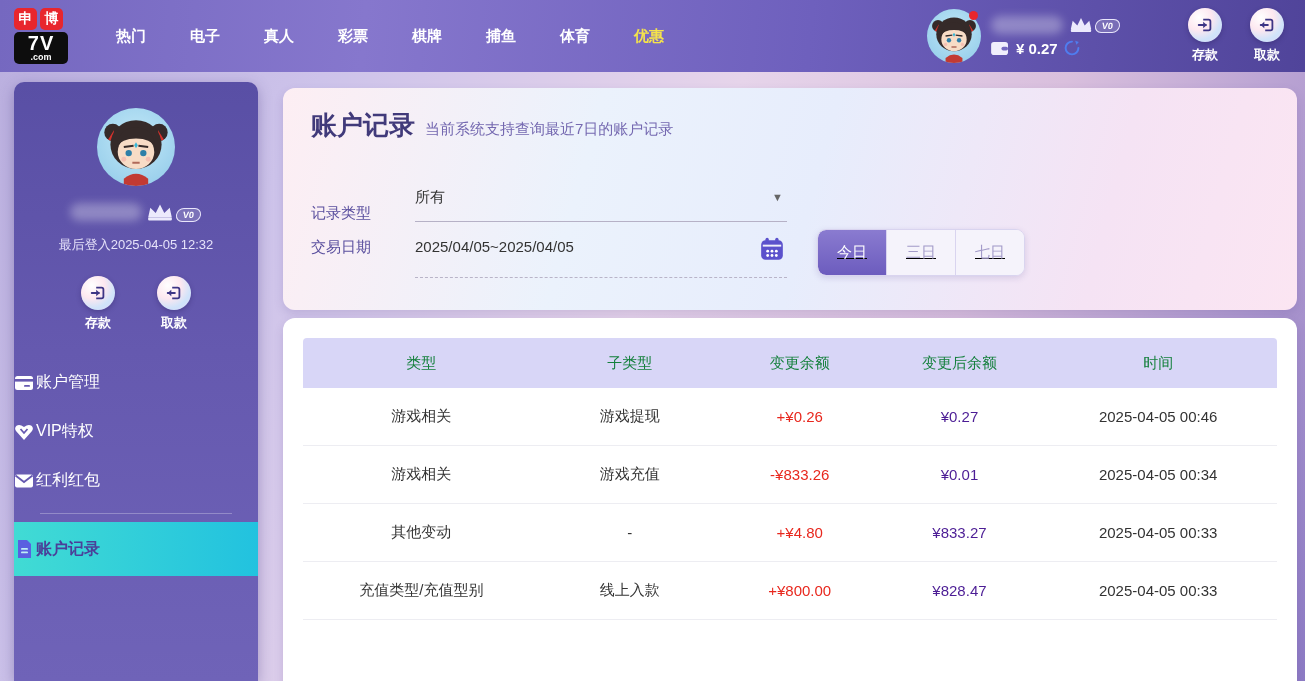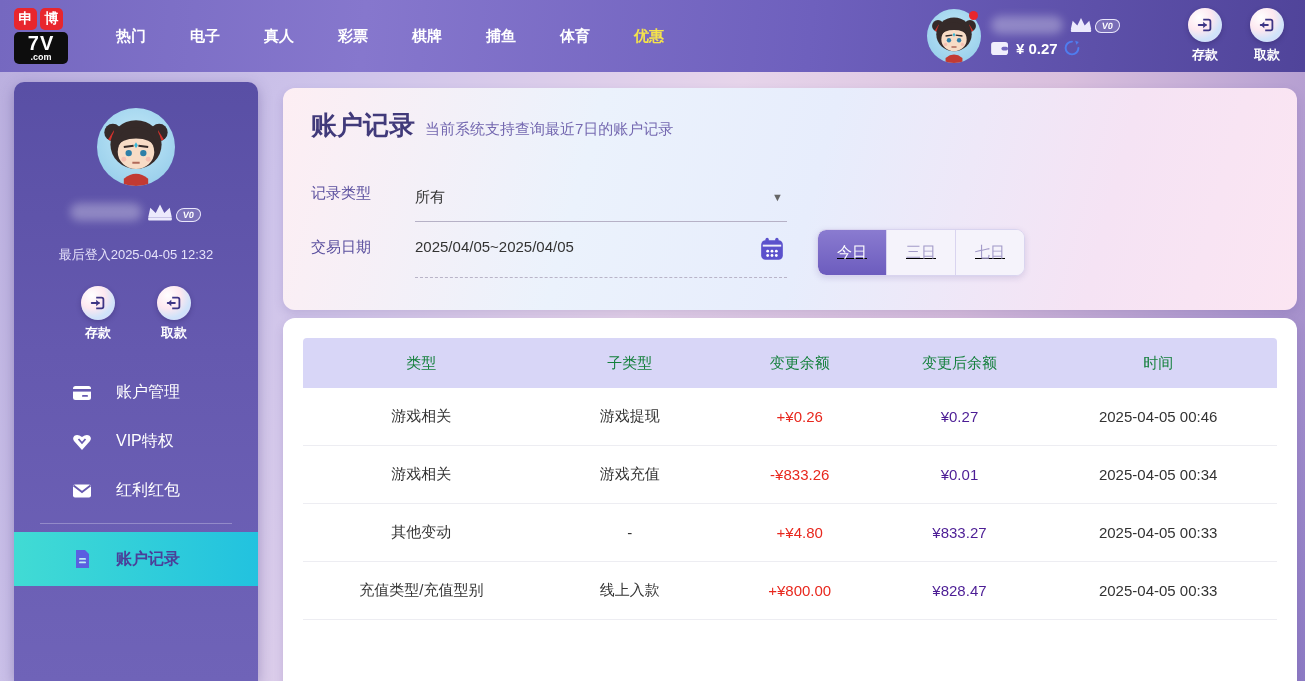--- a/index.html
+++ b/index.html
@@ -49,45 +49,45 @@
     position:absolute; left:14px; top:82px; width:244px; height:599px;
     border-radius:10px 10px 0 0;
     background:linear-gradient(180deg,#594fa5 0%,#6559af 45%,#6f63b8 100%);
     box-shadow:0 4px 14px rgba(60,45,120,.35);
     z-index:5;
   }
   .sb-user{ display:flex; flex-direction:column; align-items:center; padding-top:26px; }
   .sb-avatar{ width:78px; height:78px; border-radius:50%;
     background:radial-gradient(circle at 50% 40%, #c2e8f8 0%, #8fc9e8 100%); overflow:hidden; }
   .sb-name-row{ display:flex; align-items:center; gap:4px; margin-top:16px; }
-  .sb-lastlogin{ color:#e6e2fa; font-size:13px; margin-top:24px; }
+  .sb-lastlogin{ color:#e6e2fa; font-size:13px; margin-top:14px; }
   .sb-circles{ display:flex; gap:28px; justify-content:center; margin-top:22px; }
   .sb-menu{ margin-top:26px; }
-  .menu-item{ display:flex; align-items:center; height:49px; padding-left:58px; gap:24px;
+  .menu-item{ display:flex; align-items:center; height:49px; gap:2px;
     color:#fff; font-size:16px; cursor:pointer; }
   .menu-item .mi-icon{ width:20px; height:20px; color:#fff; flex:0 0 20px; }
   .menu-divider{ height:1px; background:rgba(255,255,255,.28); margin:8px 26px; }
   .menu-item.active{
     height:54px;
     background:linear-gradient(90deg,#41dbd4 0%,#22c2df 100%);
     color:#4b3f99; font-weight:bold;
   }
   .menu-item.active .mi-icon{ color:#5a5fe0; }
   
   .filter-card{
     position:absolute; left:283px; top:88px; width:1014px; height:222px; border-radius:12px;
     background:linear-gradient(105deg,#fdeef3 0%,#ebf2fc 30%,#e7edfc 52%,#f5e3f4 80%,#fbe5f2 100%);
     box-shadow:0 4px 10px rgba(90,70,150,.18);
   }
   .fc-titlerow{ display:flex; align-items:baseline; gap:10px; padding:20px 0 0 28px; }
   .fc-title{ font-size:26px; font-weight:bold; color:#413a7a; }
   .fc-subtitle{ font-size:15px; color:#7468b0; }
   .f-label{ position:absolute; left:28px; font-size:15px; color:#5a4f9e; }
   .f-field{ position:absolute; left:132px; width:372px; font-size:15px; color:#333; }
-  .row1 .f-label{ top:96px; }
+  .row1 .f-label{ top:116px; }
   .field1{ top:100px; height:34px; border-bottom:1px solid #b6b1c6; cursor:pointer; }
   .field1 .caret{ position:absolute; right:4px; top:3px; font-size:11px; color:#666; }
   .row2 .f-label{ top:150px; }
   .field2{ top:150px; height:40px; border-bottom:1px dashed #b9b4c8; cursor:pointer; }
   .field2 .cal{ position:absolute; right:2px; top:-2px; width:26px; height:26px; color:#5b51cc; }
   .range-group{
     position:absolute; left:534px; top:141px; width:208px; height:47px;
     background:rgba(255,255,255,.55); border:1px solid #d9d4ef; border-radius:9px;
     display:flex; overflow:hidden; box-shadow:0 2px 6px rgba(90,70,150,.18);text-decoration:underline;
   }

